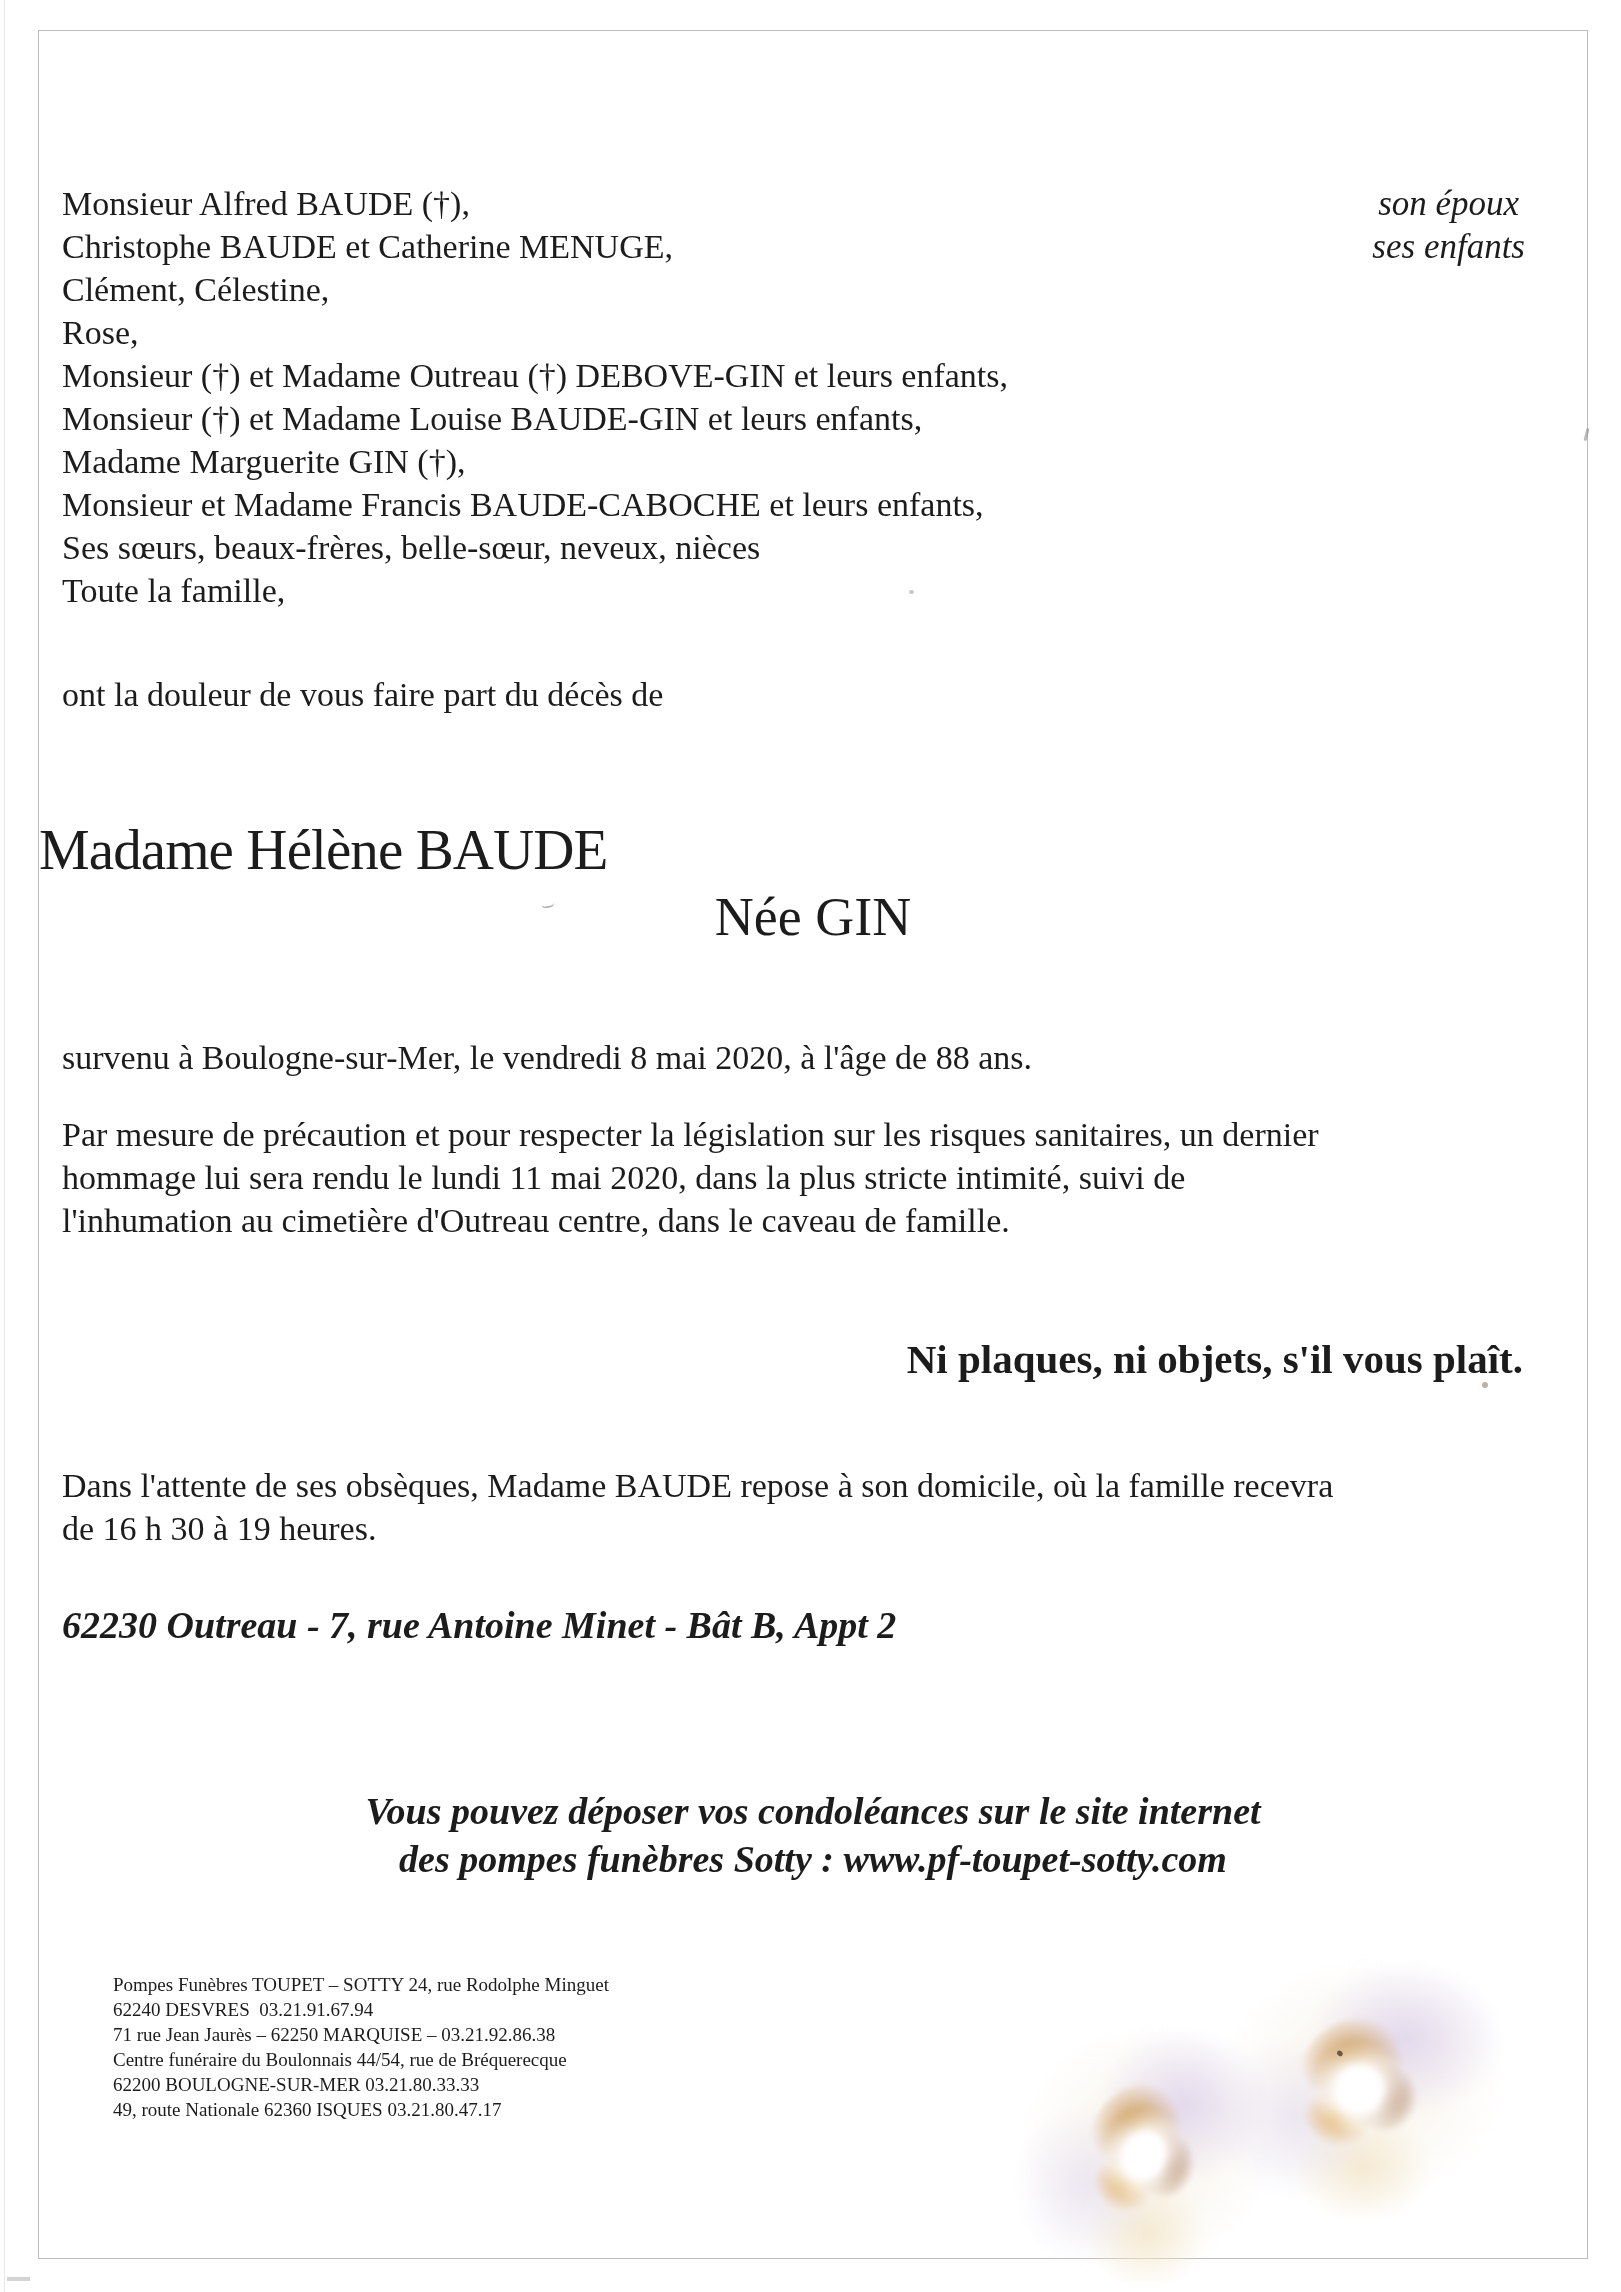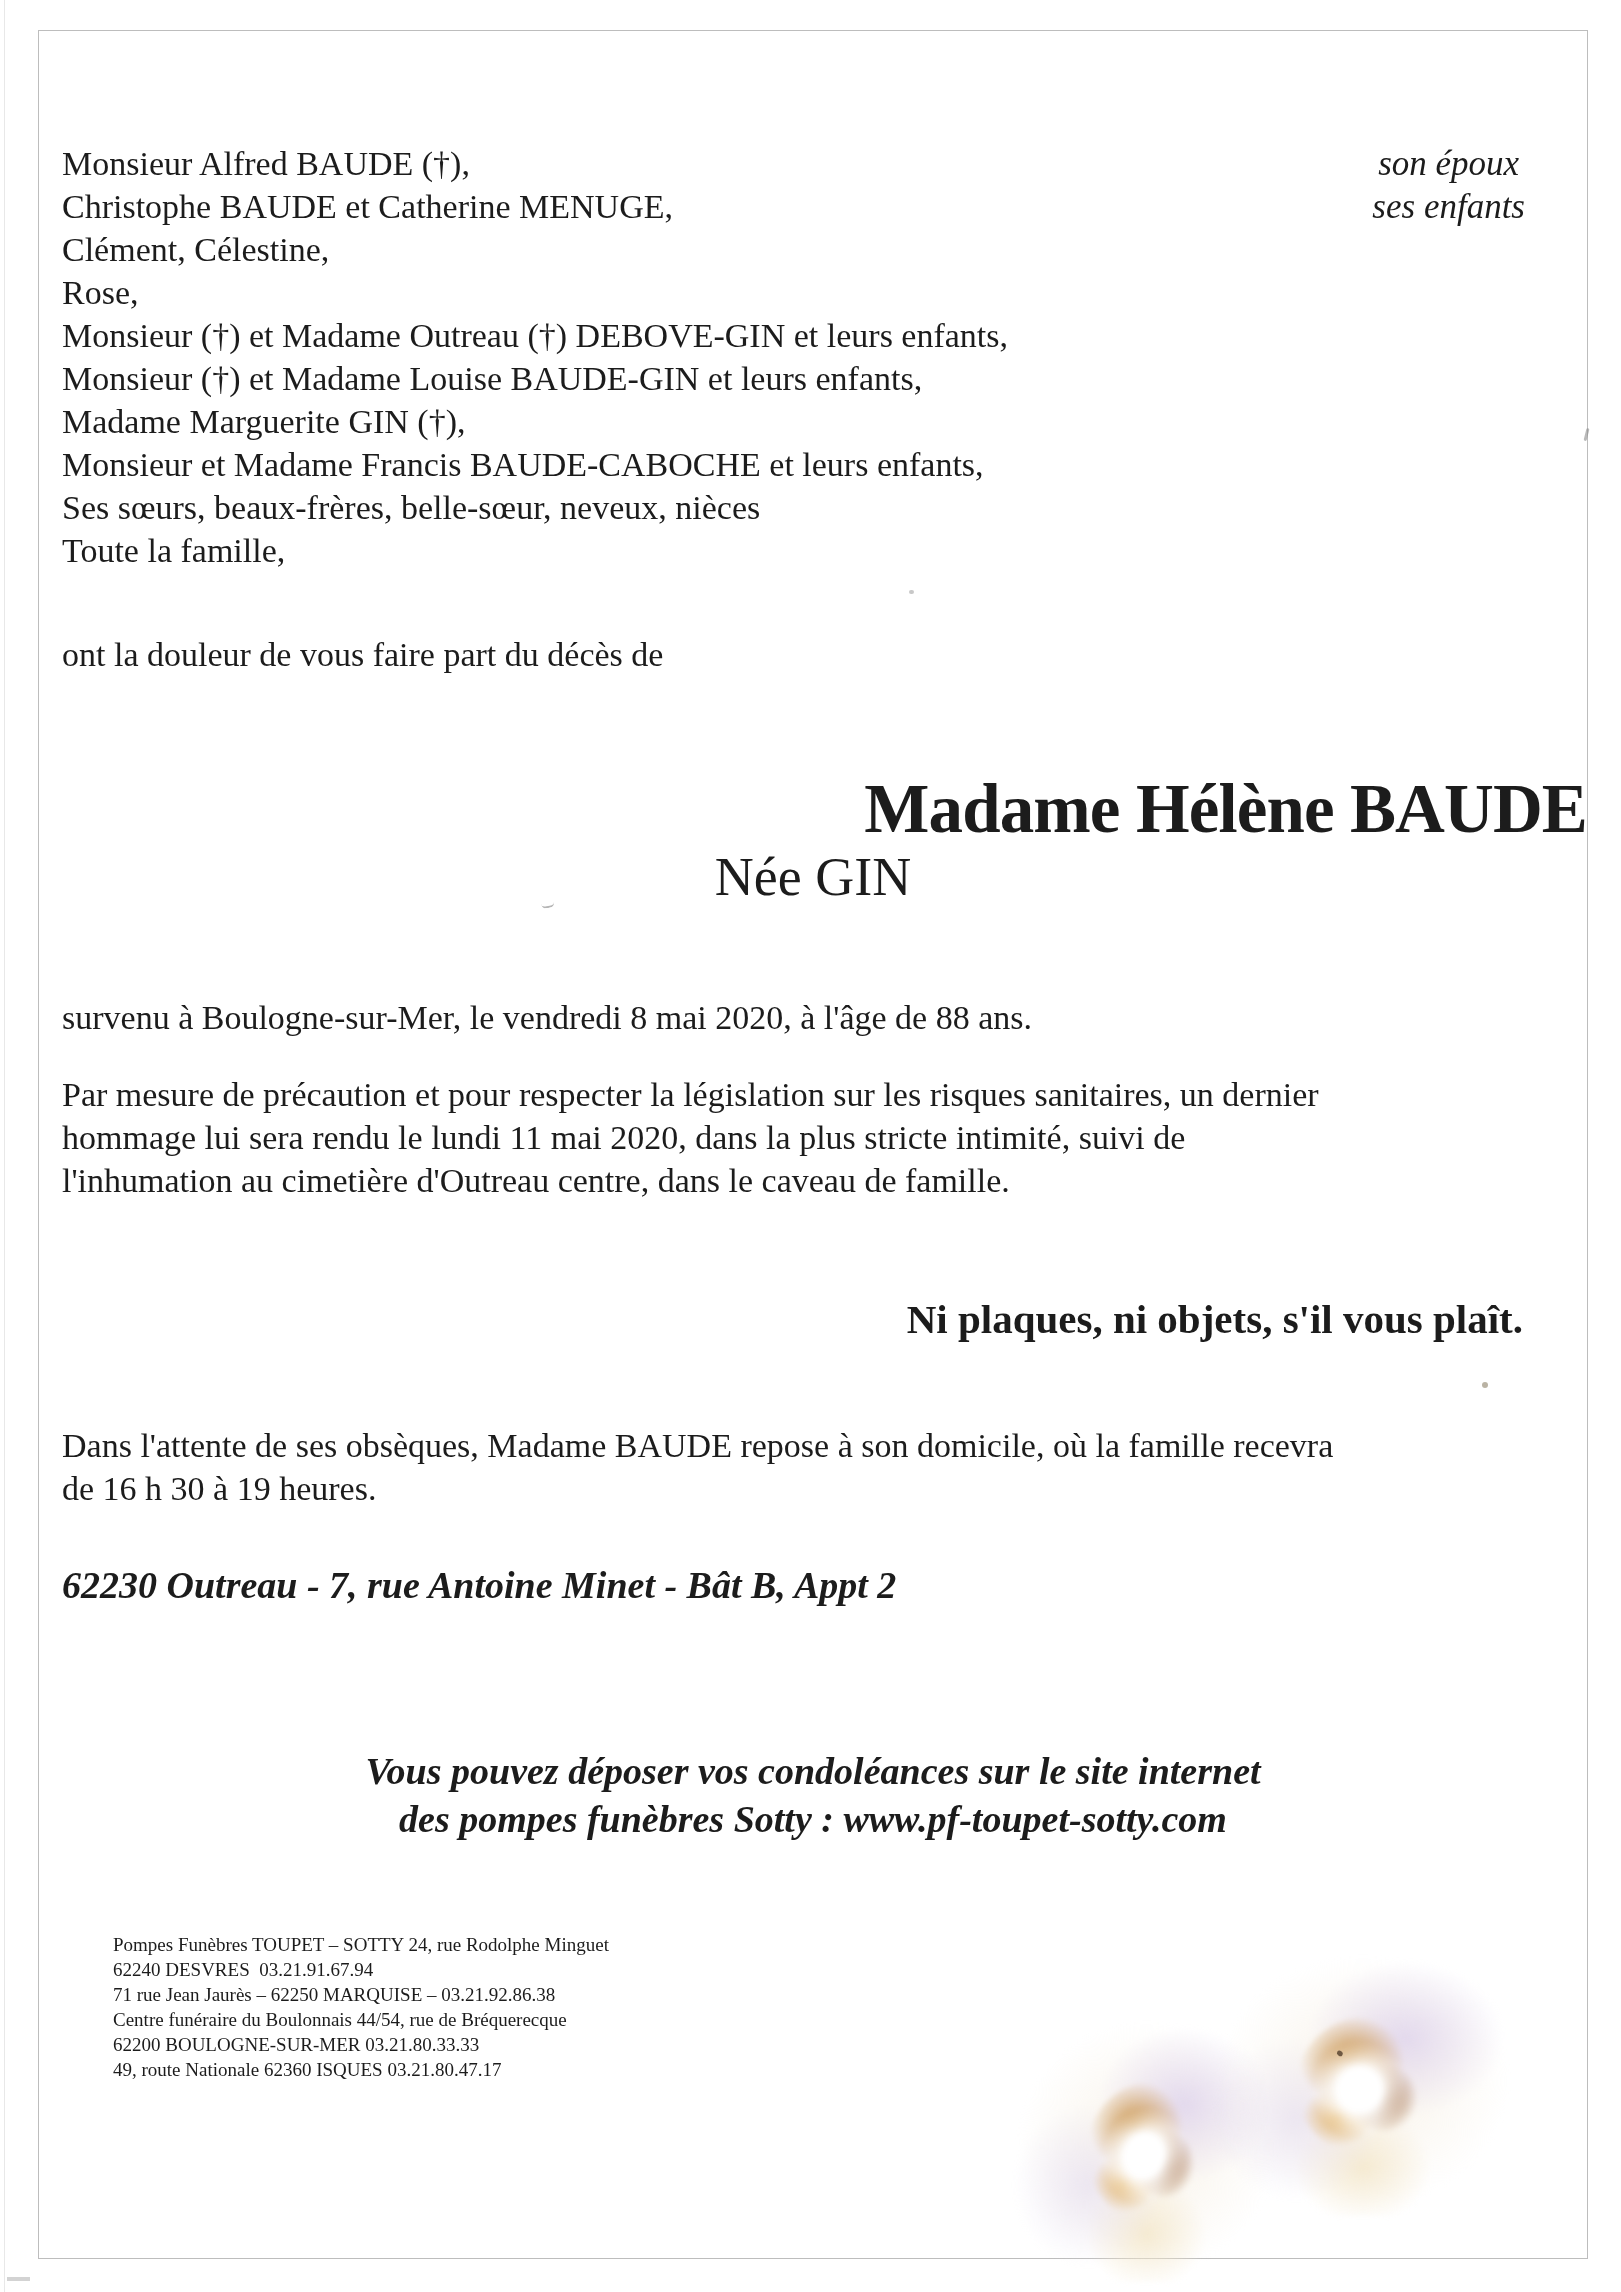--- a/index.html
+++ b/index.html
@@ -21,21 +21,21 @@
     position: absolute;
     left: 38px;
     top: 29.6px;
     width: 1550px;
     height: 2229px;
     border: 1.8px solid #bdbdbd;
     box-sizing: border-box;
     background: #ffffff;
   }
 
-  .abs { position: absolute; }
+  .abs { position: absolute; margin-top: 40px; }
 
   .body-text {
     font-size: 34px;
     line-height: 43px;
     white-space: nowrap;
   }
 
   .family-block { left: 23px; top: 111px; }
 
   .relation-block {
@@ -47,23 +47,23 @@
     line-height: 43px;
     white-space: nowrap;
   }
 
   .intro-line { left: 23px; top: 602px; }
 
   .title-line {
     left: 0;
     top: 740px;
     width: 100%;
-    text-align: right;
-    font-size: 69px;
-    font-weight: bold;
+    text-align: left;
+    font-size: 57px;
+    font-weight: normal;
     line-height: 77px;
     letter-spacing: -0.9px;
     white-space: nowrap;
   }
 
   .maiden-line {
     left: 0;
     top: 819px;
     width: 100%;
     text-align: center;

